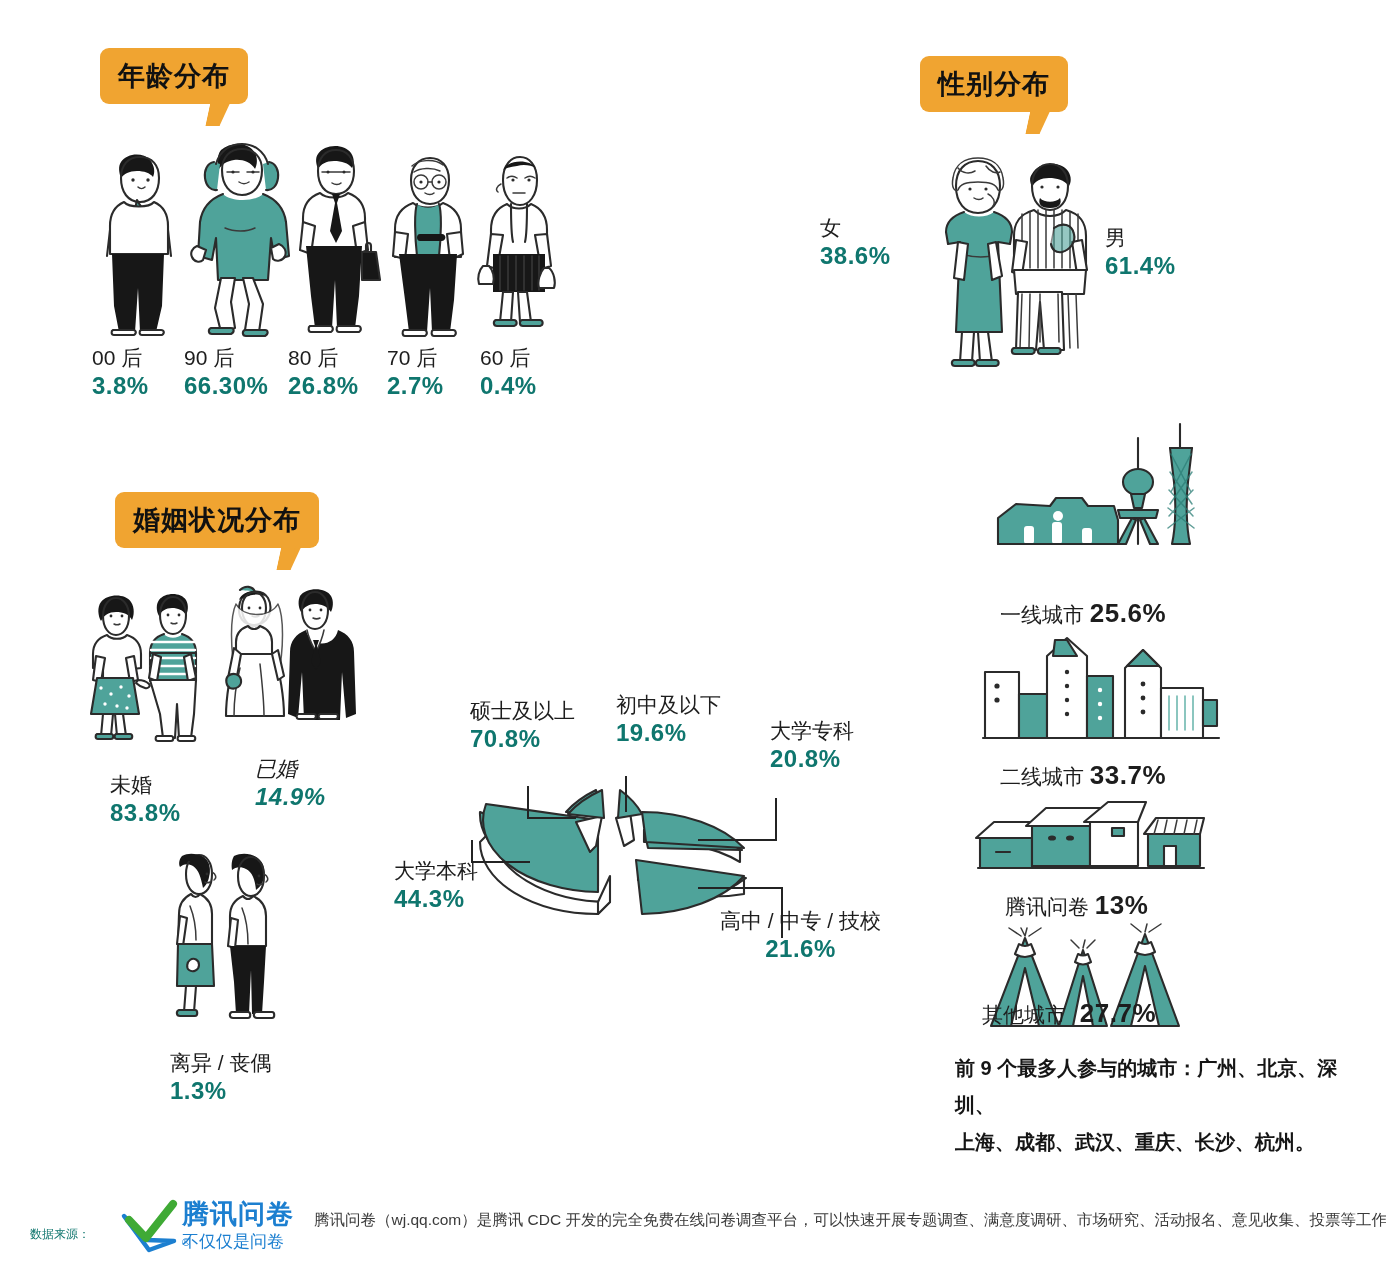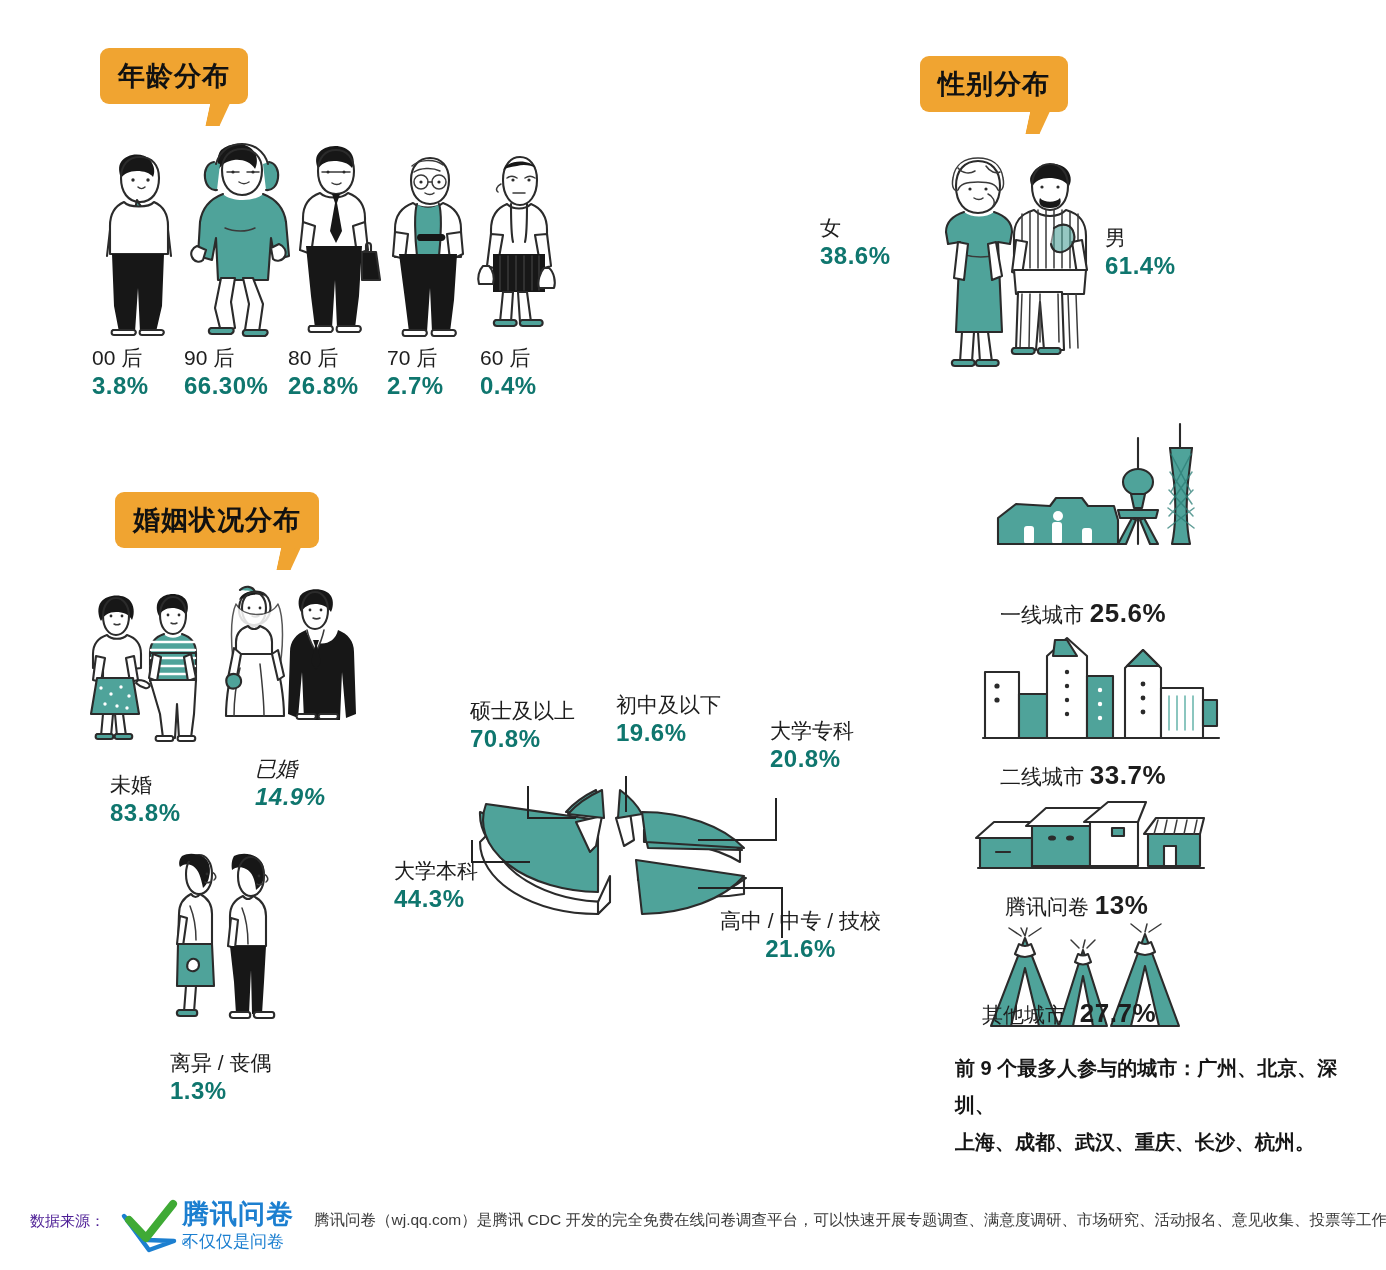--- a/index.html
+++ b/index.html
@@ -70,22 +70,22 @@
   .city-note {
     position: absolute; left: 35px; top: 630px; width: 400px;
     font-size: 20px; font-weight: bold; color: #151515; line-height: 1.85;
   }
 
   
   #footer {
     position: absolute; left: 0; bottom: 0; width: 1386px; height: 90px;
   }
   .f-src {
-    position: absolute; left: 30px; top: 32px;
-    font-size: 15px; color: #4c1d95;
+    position: absolute; left: 30px; top: 46px;
+    font-size: 12px; color: #0f766e;
   }
   .f-logo { position: absolute; left: 120px; top: 14px; width: 180px; height: 62px; }
   .f-logo-name {
     position: absolute; left: 62px; top: 2px;
     font-size: 27px; font-weight: bold; color: #1c7fd0; letter-spacing: 1px;
   }
   .f-logo-reg { font-size: 11px; vertical-align: super; font-weight: normal; }
   .f-logo-tag {
     position: absolute; left: 62px; top: 36px;
     font-size: 17px; color: #1c7fd0;

